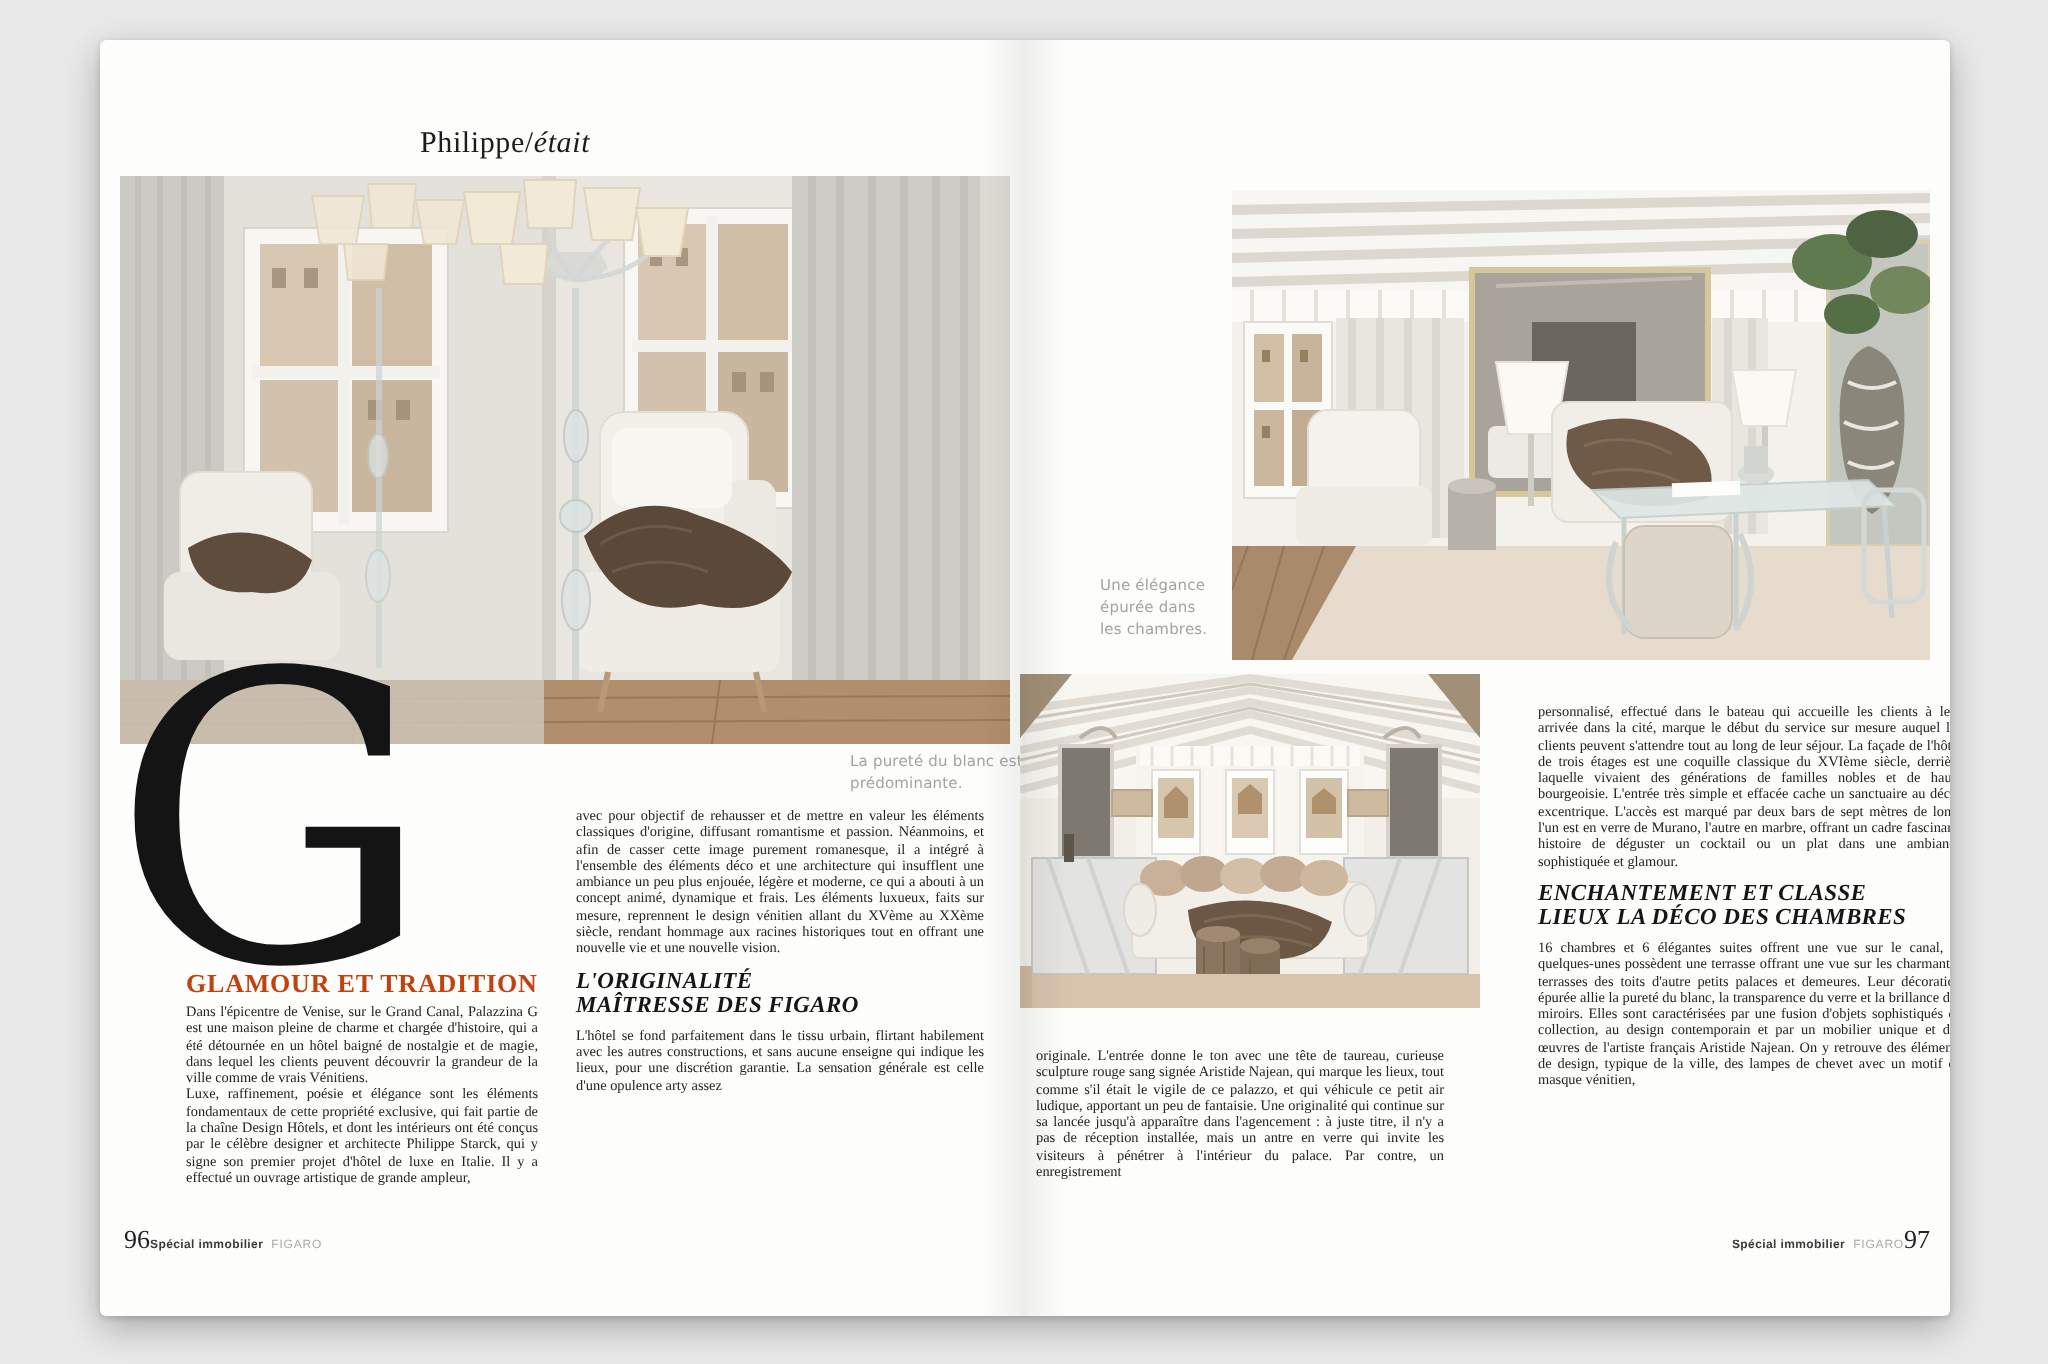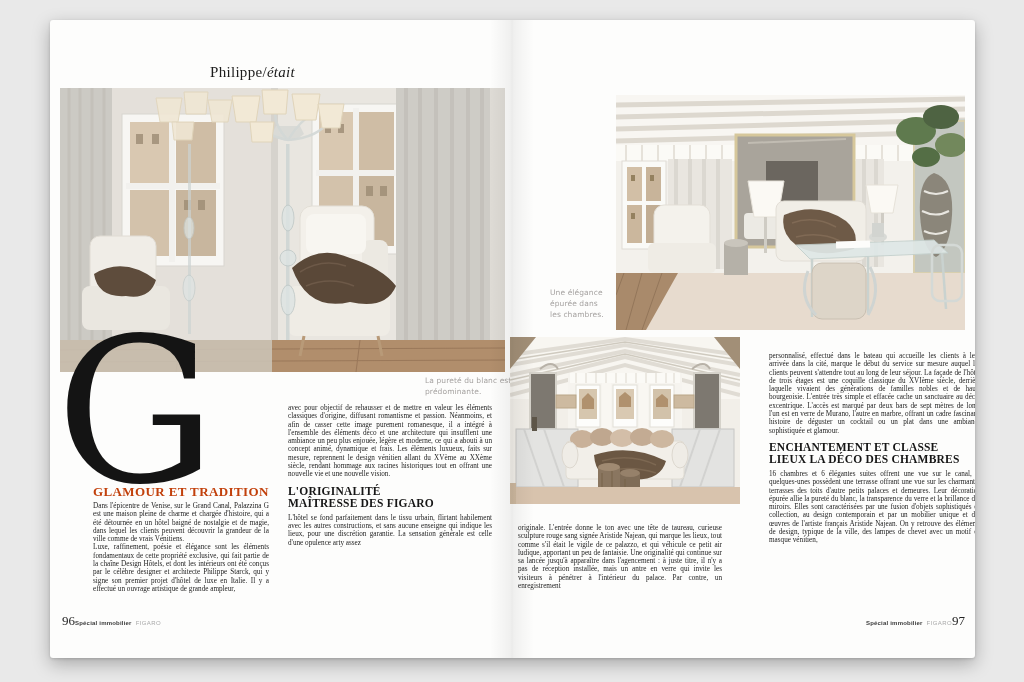--- a/index.html
+++ b/index.html
@@ -51,21 +51,21 @@
   }
   
   .headline{
     font-size:13px;font-weight:bold;letter-spacing:.4px;color:#c2410c;
   }
   #headline1{left:43px;top:464px;width:200px;}
   .subhead{
     font-size:11.5px;line-height:12.5px;font-weight:bold;letter-spacing:.2px;color:#161616;
     margin:6px 0 4px 0;
   }
-  .subhead span{display:block;}
+  .subhead span{display:block;font-style:italic;}
   
   .bodytext{
     font-size:7.2px;line-height:8.3px;color:#232323;
     text-align:justify;
   }
   .bodytext p{margin:0;}
   #col1{left:43px;top:482px;width:176px;}
   #col2{left:238px;top:384px;width:204px;}
   #col3{left:468px;top:504px;width:204px;}
   #col4{left:719px;top:332px;width:212px;}

